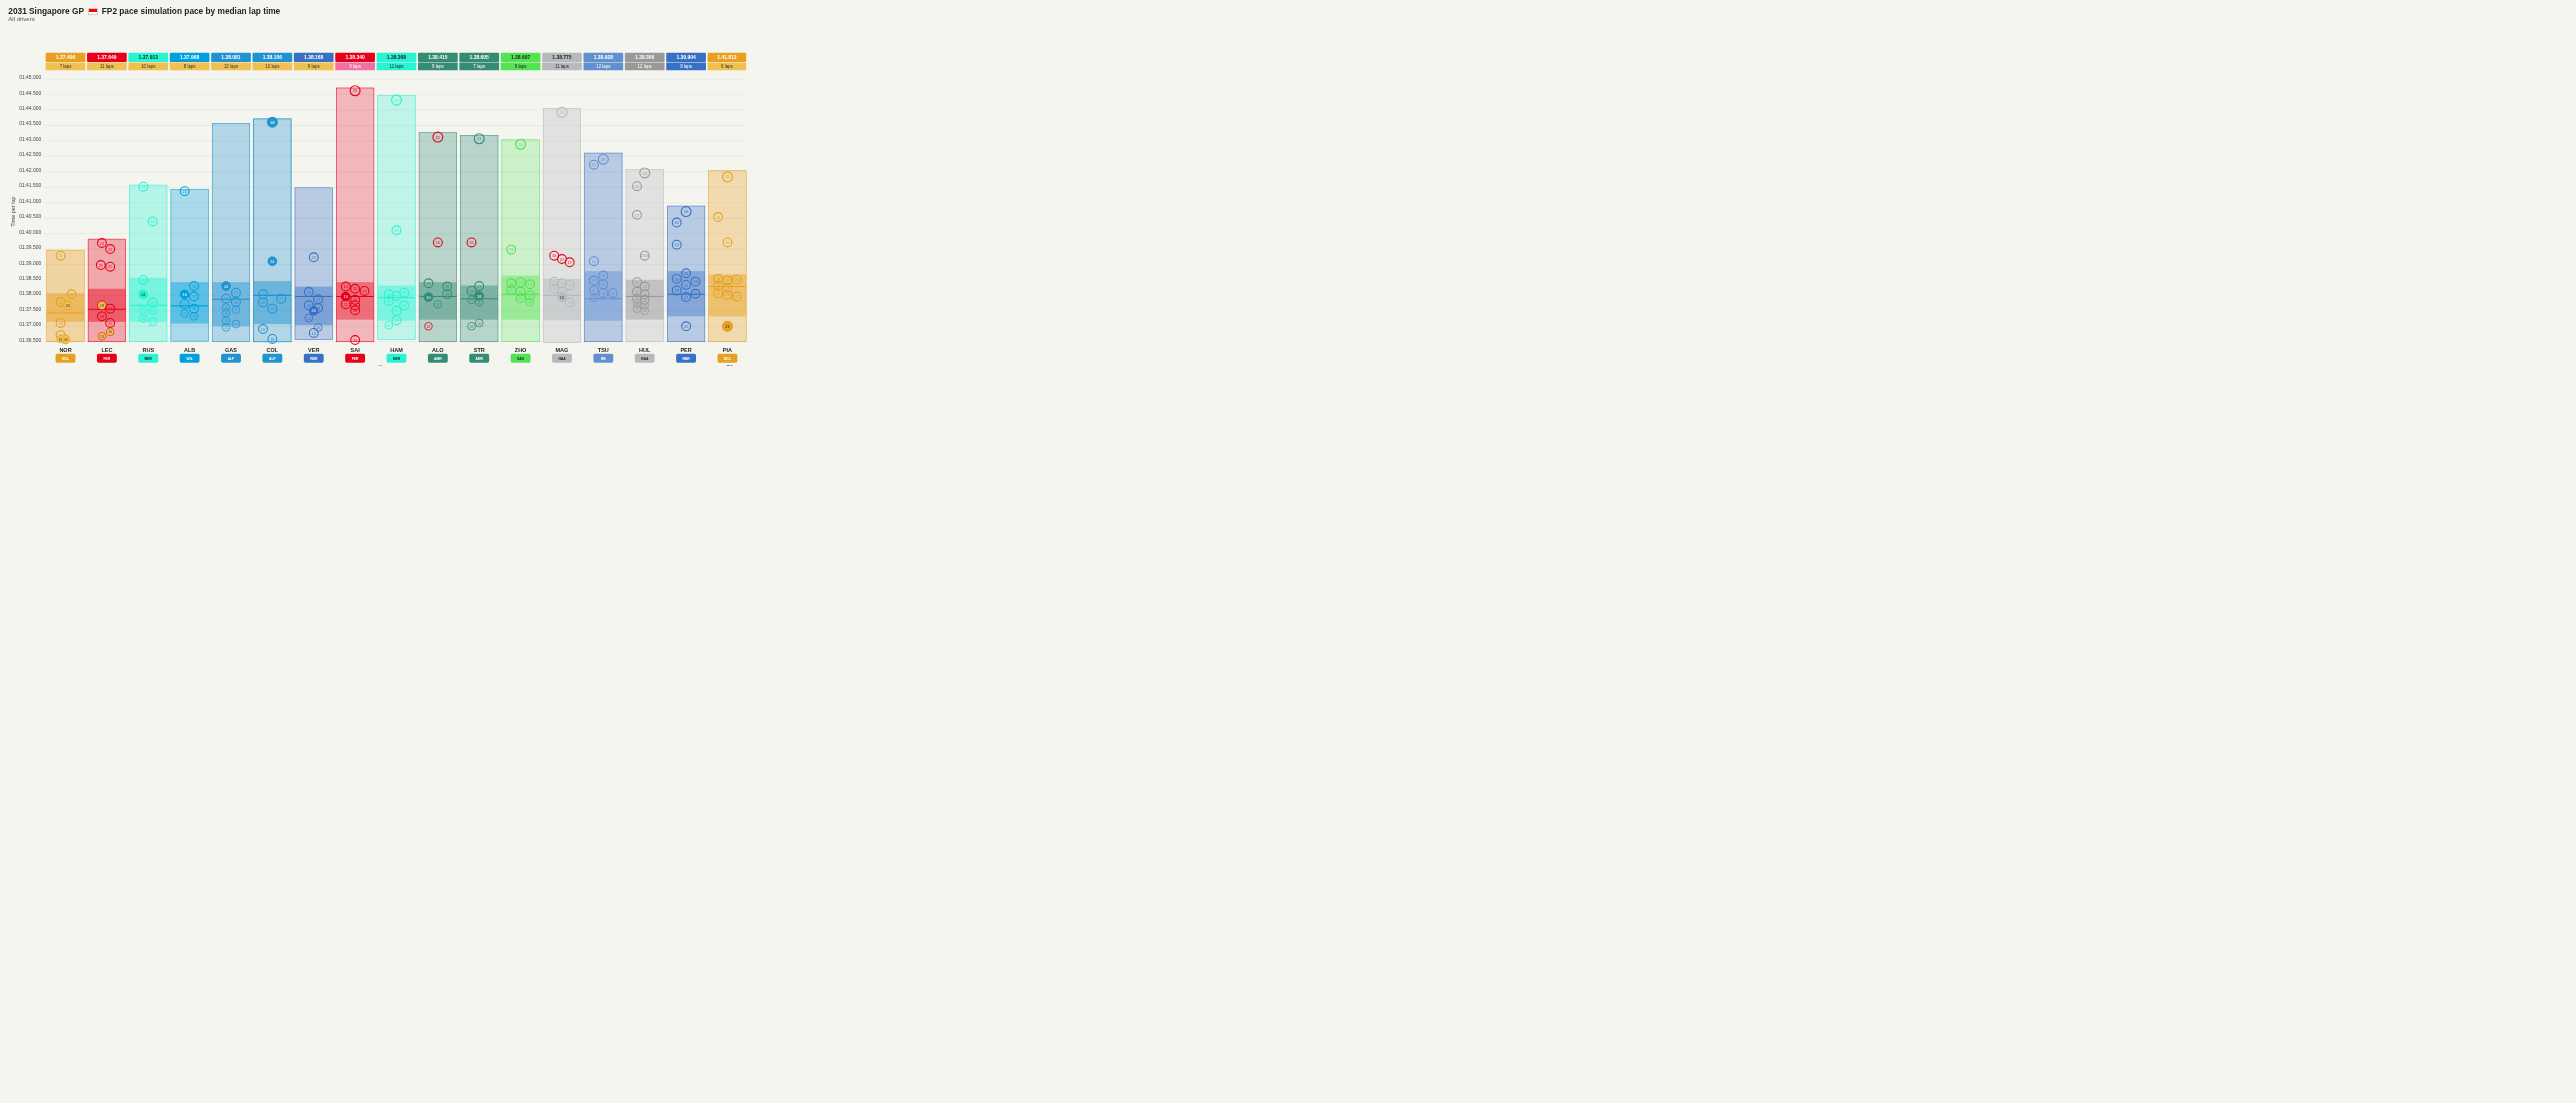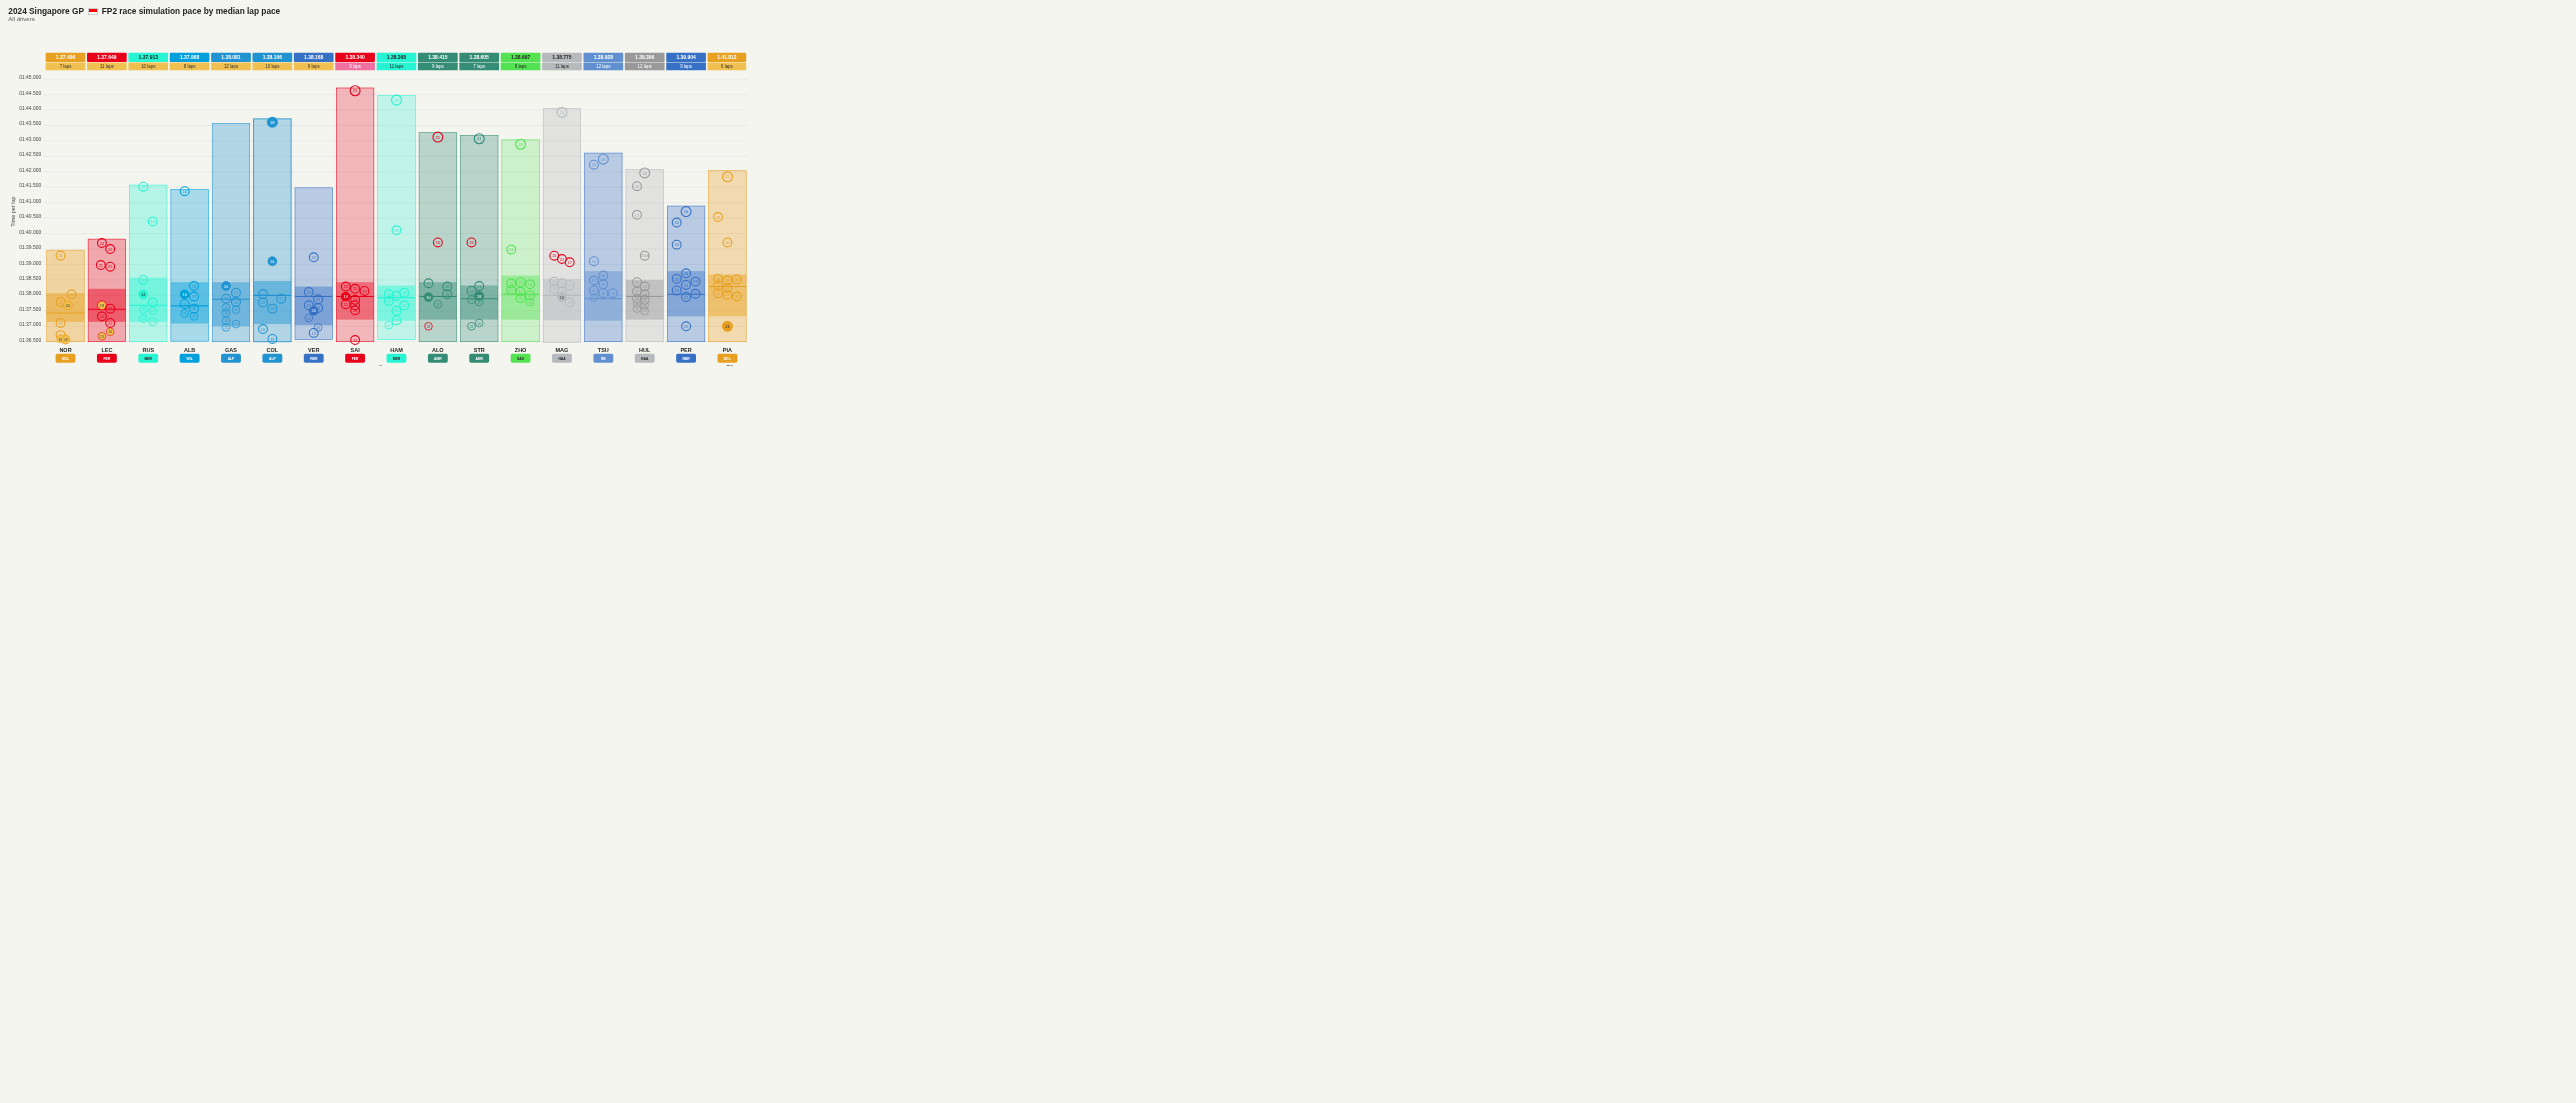--- a/index.html
+++ b/index.html
@@ -40,23 +40,23 @@
     svg.main-chart {
       display: block;
     }
   </style>
 </head>
 <body>
 
 <div class="chart-container">
   <div class="title-area">
     <div class="chart-title">
-      <span>2024 Singapore GP</span>
+      <span>2031 Singapore GP</span>
       <span class="flag-icon"></span>
-      <span>FP2 race simulation pace by median lap pace</span>
+      <span>FP2 pace simulation pace by median lap time</span>
     </div>
     <div class="subtitle">All drivers</div>
   </div>
 
   <svg class="main-chart" width="756" height="342" viewBox="0 0 1370 620">
 
     <rect width="1370" height="620" fill="#f5f5f0"></rect>
 
     <text x="60" y="100" font-size="9" fill="#444" text-anchor="end">01:45.000</text>
     <text x="60" y="128" font-size="9" fill="#444" text-anchor="end">01:44.500</text>

